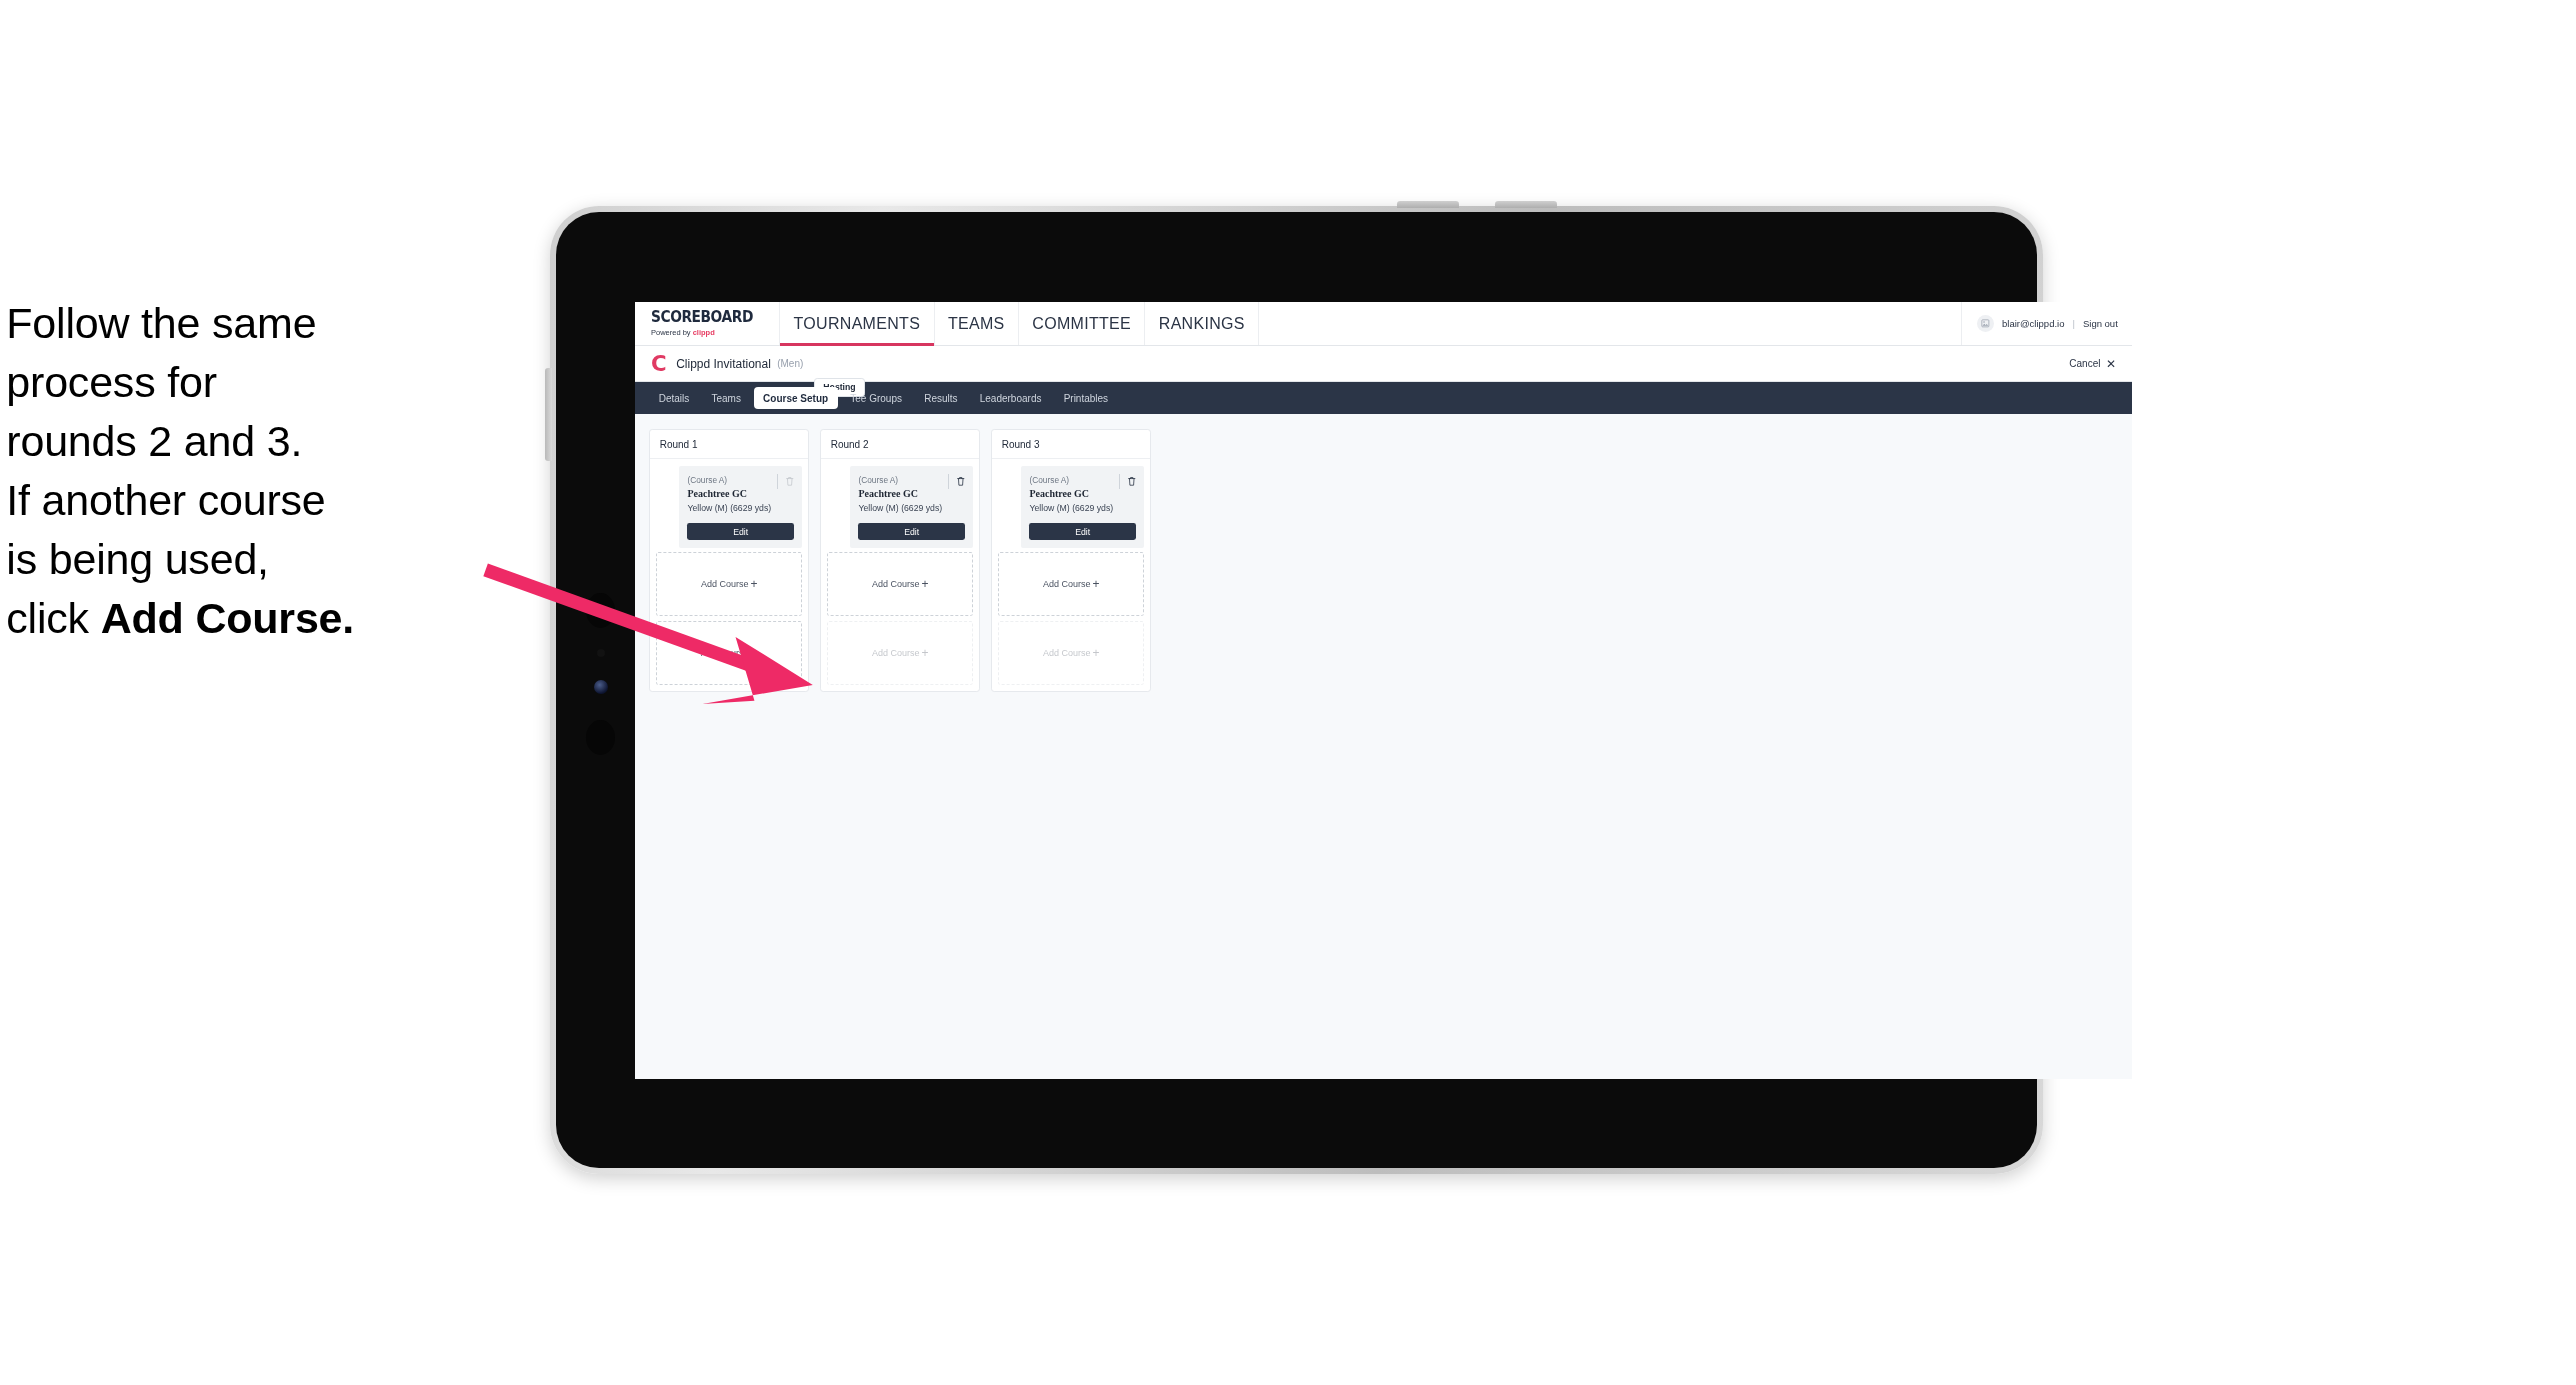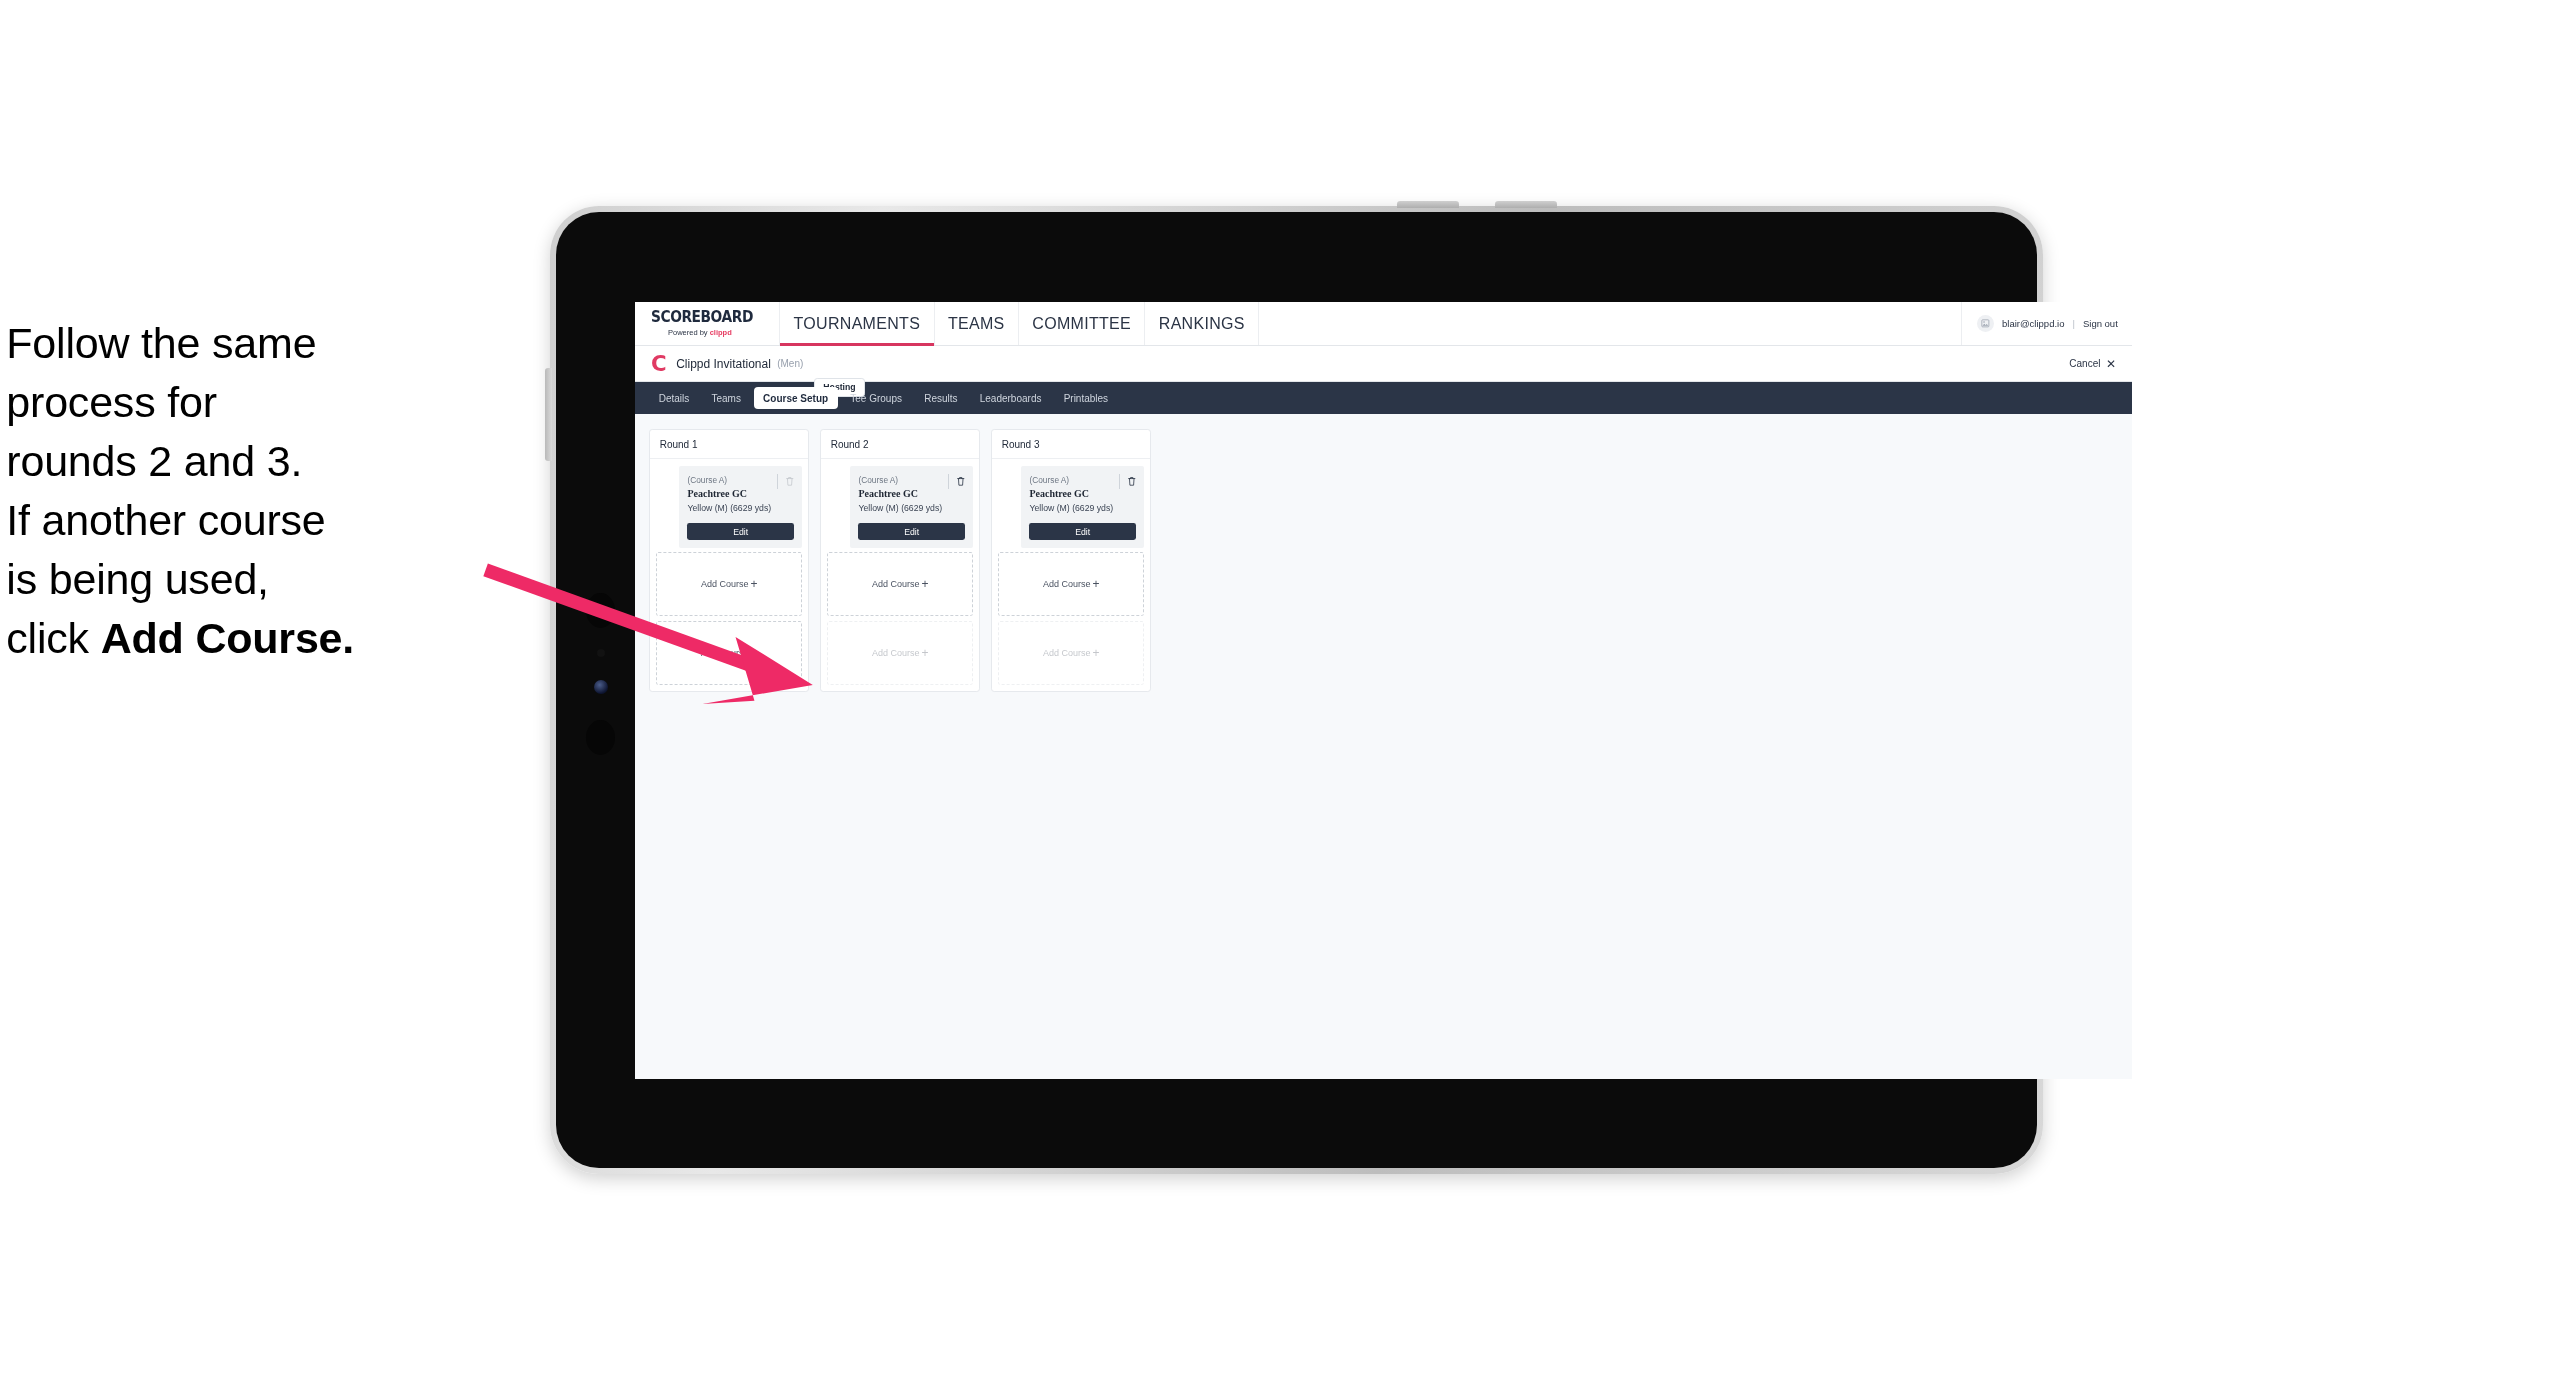--- a/index.html
+++ b/index.html
@@ -7,21 +7,21 @@
     width: 2576px; height: 1386px;
     background: #ffffff;
     font-family: "Liberation Sans", sans-serif;
     overflow: hidden;
   }
   #stage { position: relative; width: 2576px; height: 1386px; background:#fff; }
 
   
   #caption {
     position: absolute;
-    left: 6.3px; top: 314px;
+    left: 6.3px; top: 294px;
     width: 521px;
     font-size: 43px;
     line-height: 1.37;
     color: #000000;
     font-family: "Liberation Sans", sans-serif;
     letter-spacing: -0.2px;
   }
   #caption .b { font-weight: bold; }
 
   
@@ -81,21 +81,21 @@
     display: flex; flex-direction: column; justify-content: center;
     padding: 0 17.4px 0 16px; min-width: 104px;
     border-right: 0.8px solid #eceef1;
   }
   #brand .wordmark {
     font-family: "DejaVu Sans", sans-serif;
     font-weight: bold; font-size: 15px; letter-spacing: -0.5px;
     color: #1f2a3d; line-height: 1; transform: scaleX(0.92); transform-origin: left center;
   }
   #brand .powered {
-    font-size: 7.5px; color: #2b3445; margin-top: 2.4px; white-space: nowrap; margin-left: 17px;
+    font-size: 7.5px; color: #2b3445; margin-top: 2.4px; white-space: nowrap;
   }
   #brand .powered .clippd { color: #e73c62; font-weight: bold; }
 
   .navtab {
     display: flex; align-items: center; padding: 0 13.4px;
     font-size: 16px; letter-spacing: 0.3px;
     color: #2b3445; border-right: 0.8px solid #eceef1;
     position: relative; cursor: pointer; white-space: nowrap;
   }
   .navtab.active::after {

